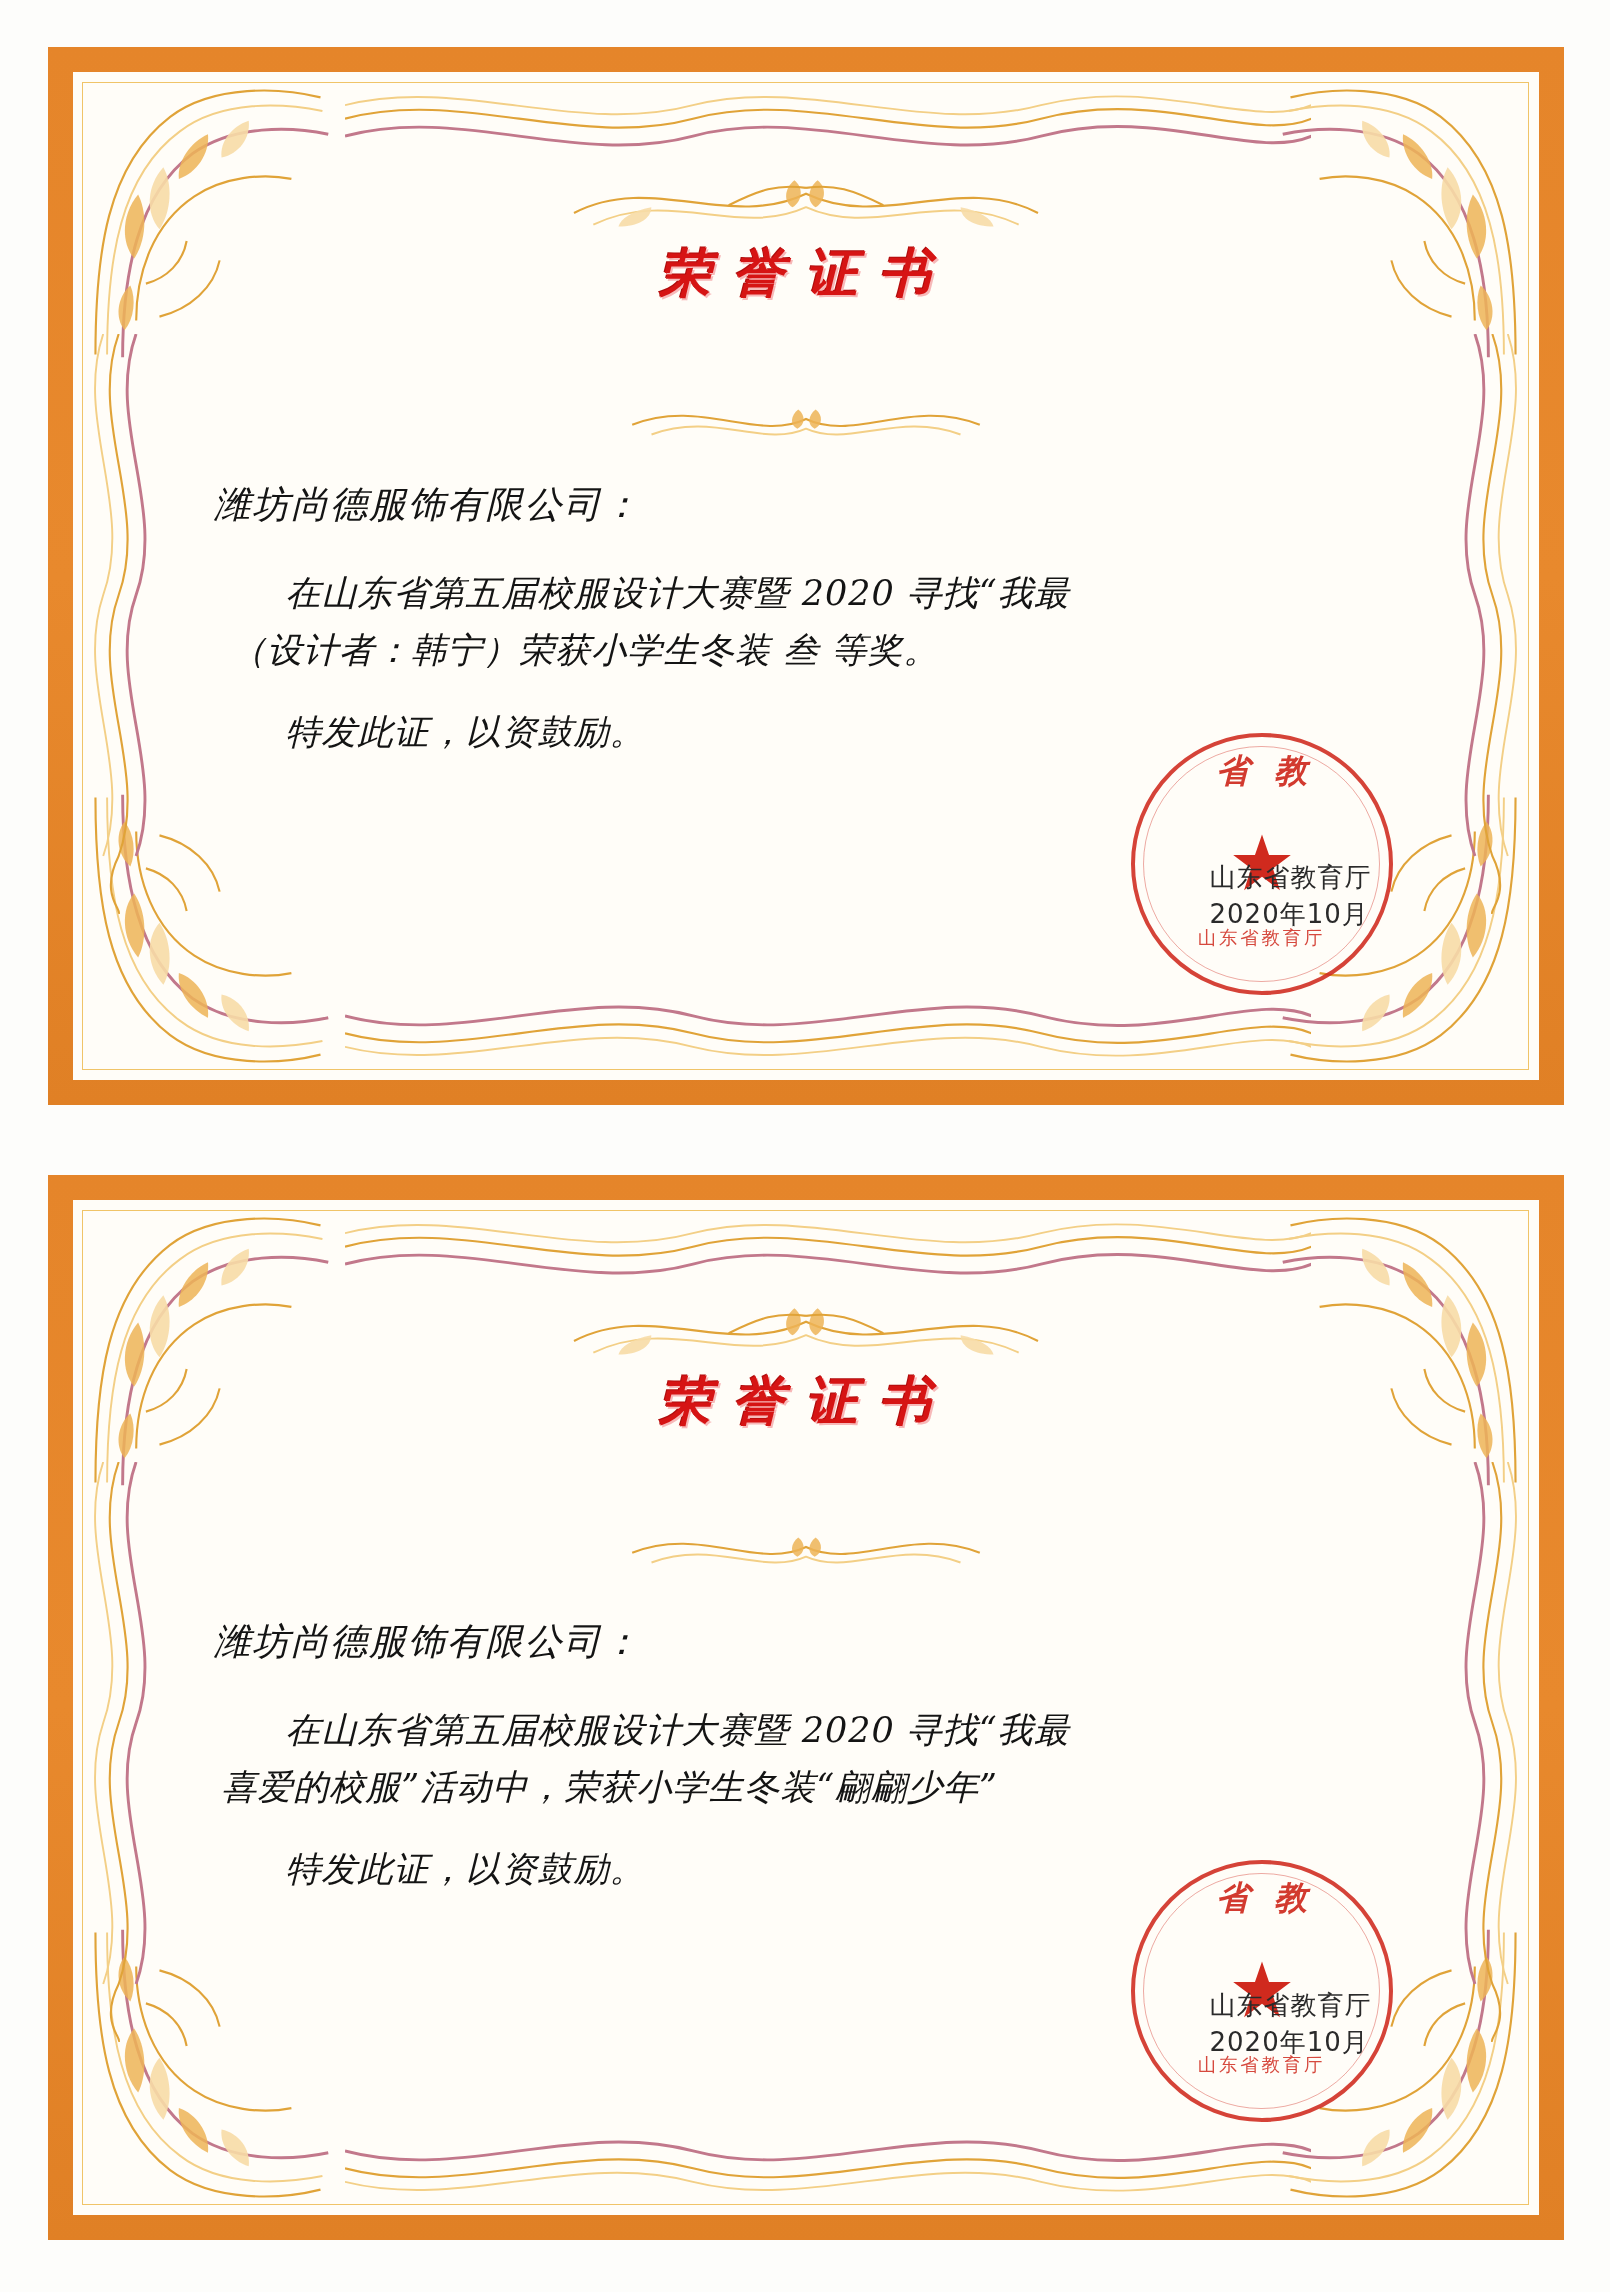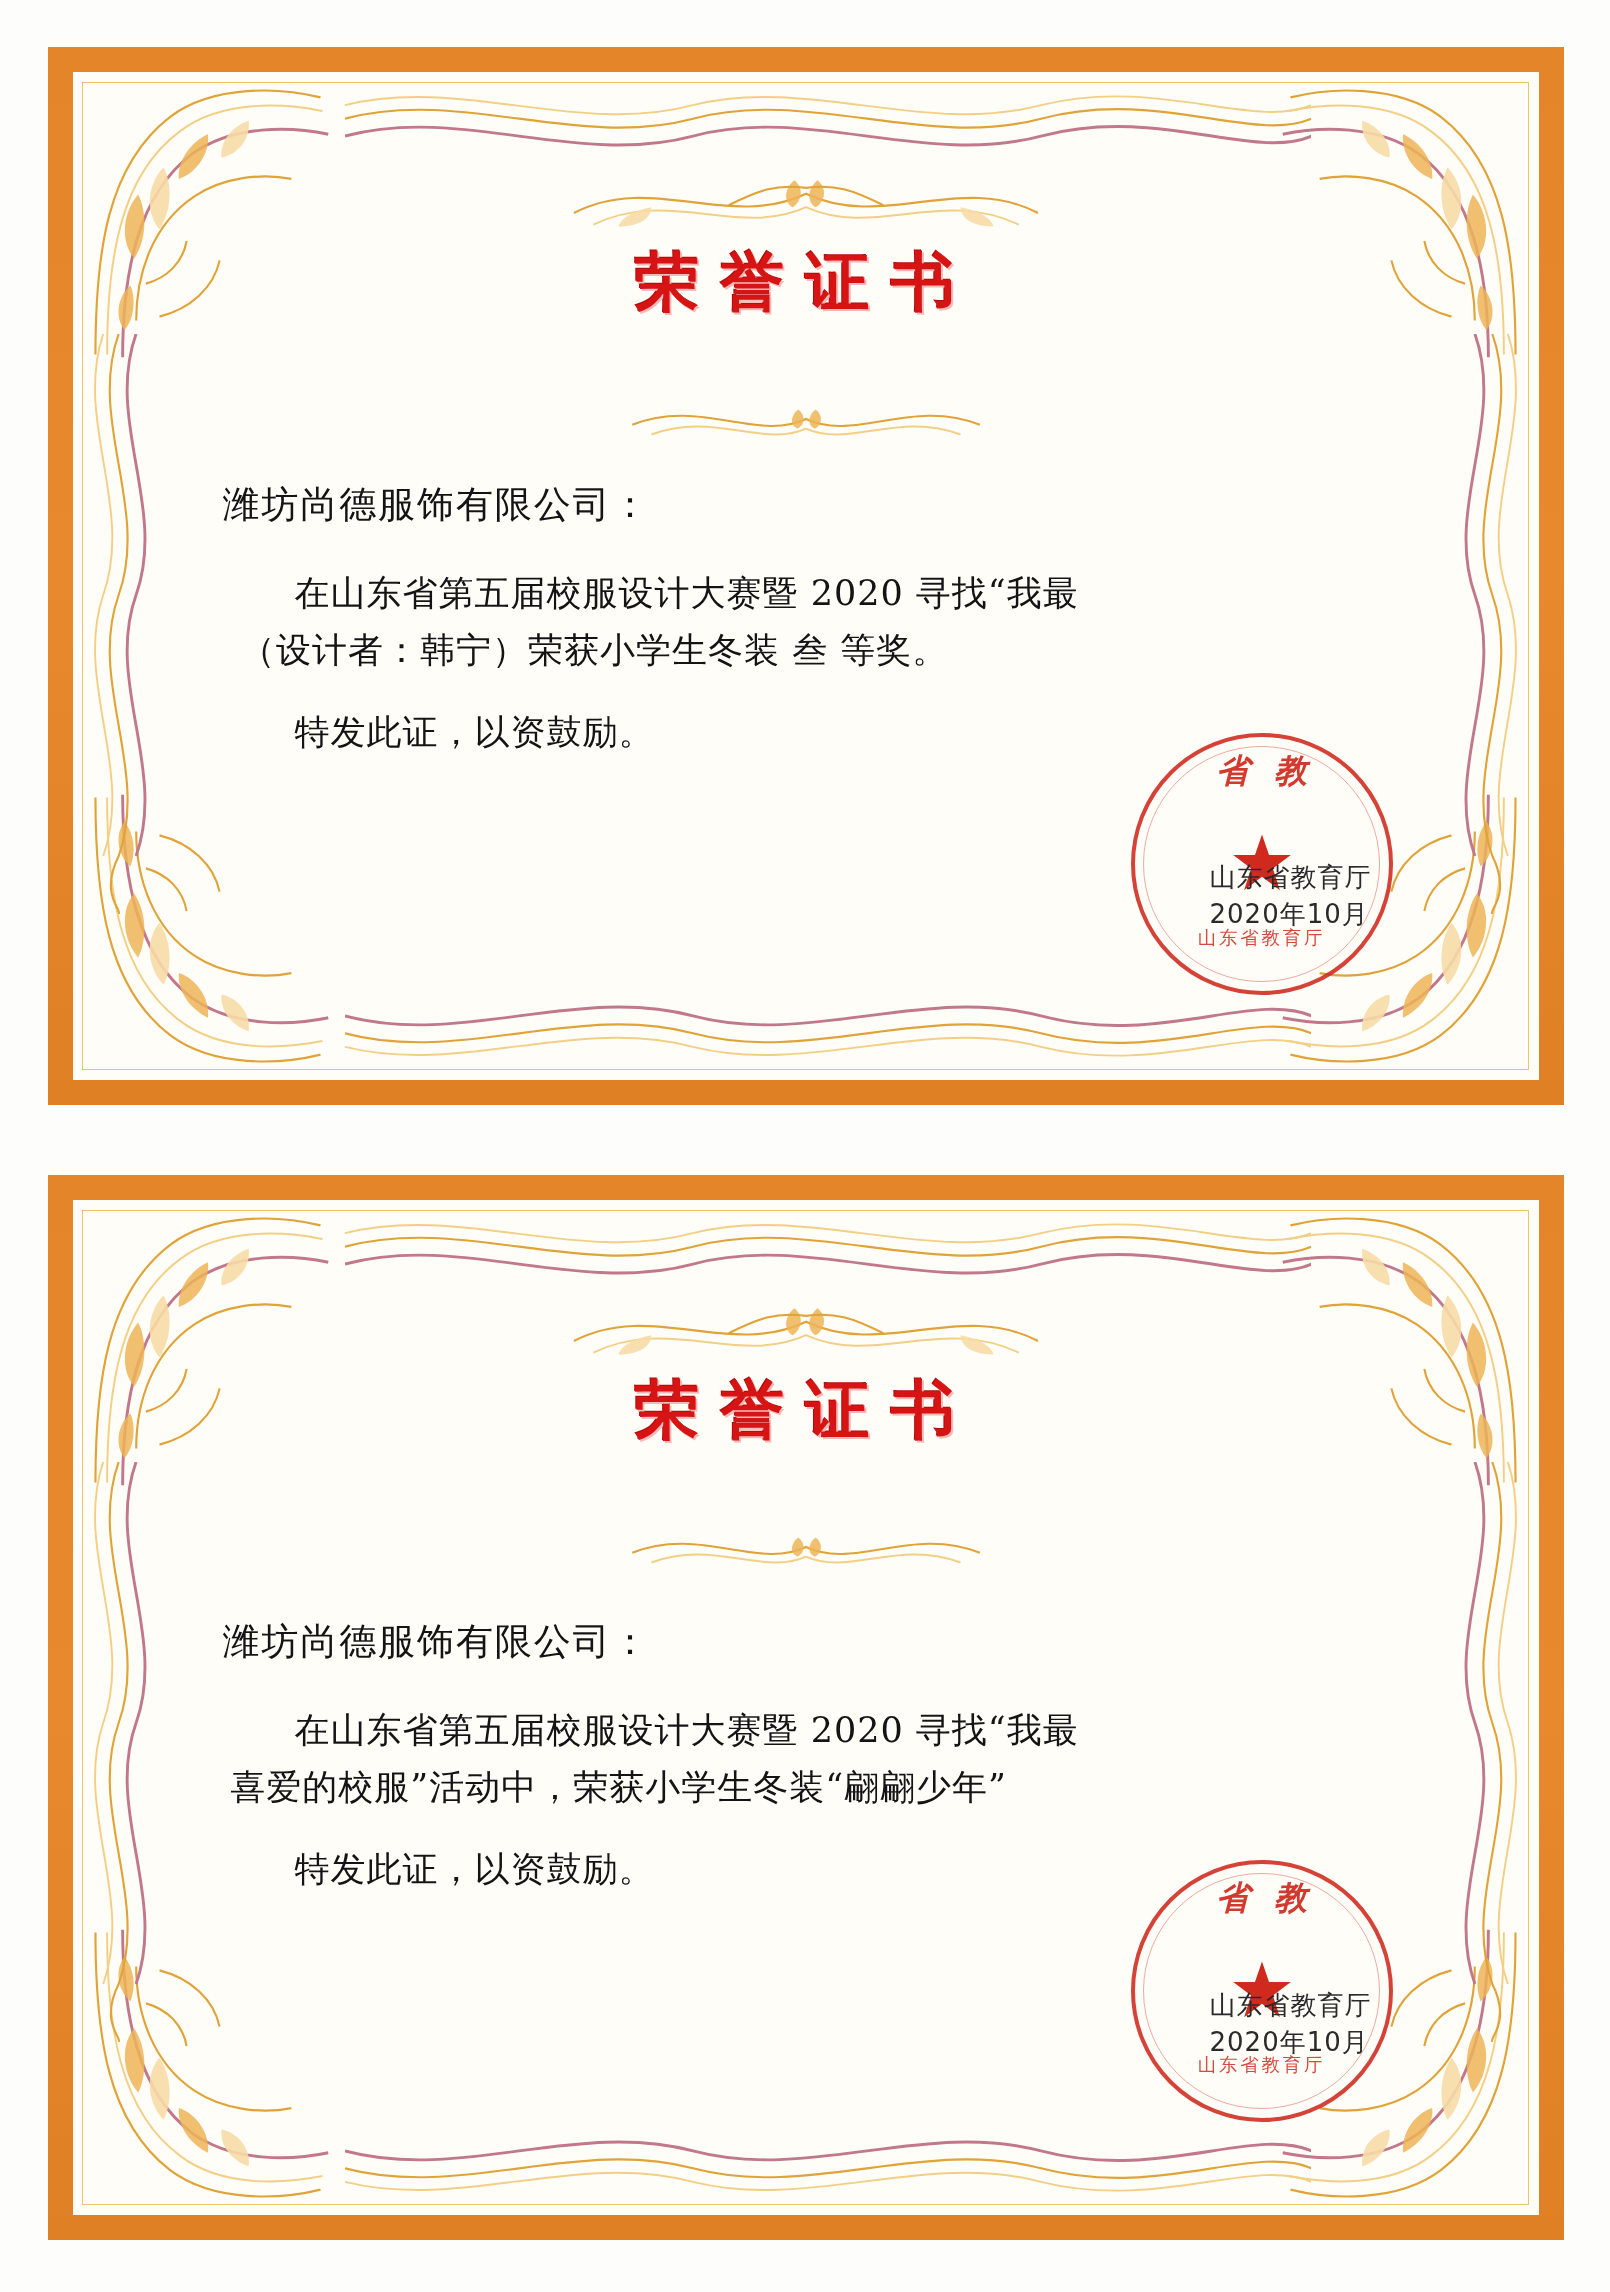--- a/index.html
+++ b/index.html
@@ -113,36 +113,38 @@
   }
 
   
   .cert-title {
     position: absolute;
     top: 167px;
     left: 0;
     right: 0;
     text-align: center;
     font-family: "DejaVu Serif", "Liberation Serif", serif;
-    font-size: 64px;
+    font-size: 52px;
     font-weight: bold;
     letter-spacing: 21.3px;
     color: #d61414;
     text-shadow: 1.9px 1.9px 0 #f7b9b9, -1px -1px 0 #b00d0d;
     white-space: nowrap;
+    font-style: italic;
   }
   .certificate.second .cert-title { top: 167px; }
 
   
   .cert-body {
     position: absolute;
-    left: 150px;
+    left: 141px;
     right: 107px;
     top: 408px;
     color: #1d1d1d;
+    font-style: italic;
   }
   .certificate.second .cert-body { top: 417px; }
 
   .recipient {
     font-family: "DejaVu Sans", "Liberation Sans", sans-serif;
     font-size: 37px;
     letter-spacing: 1.9px;
     margin-bottom: 35px;
     color: #141414;
   }

